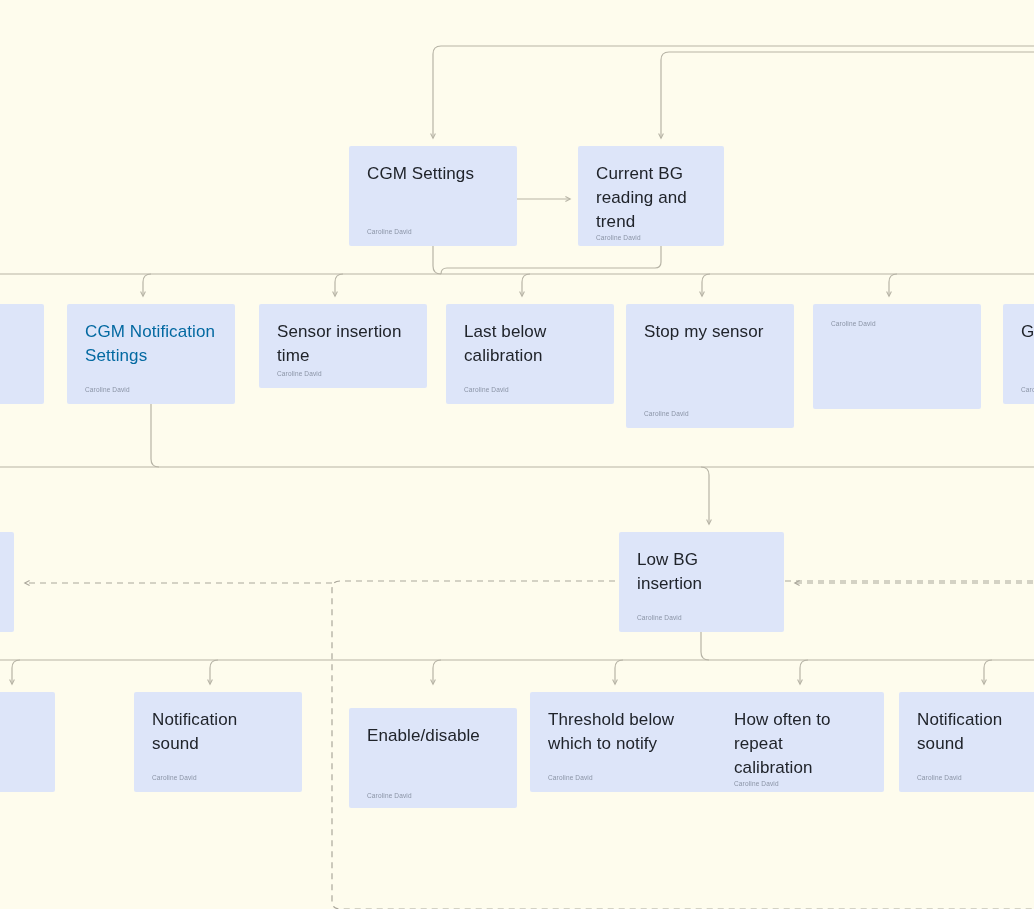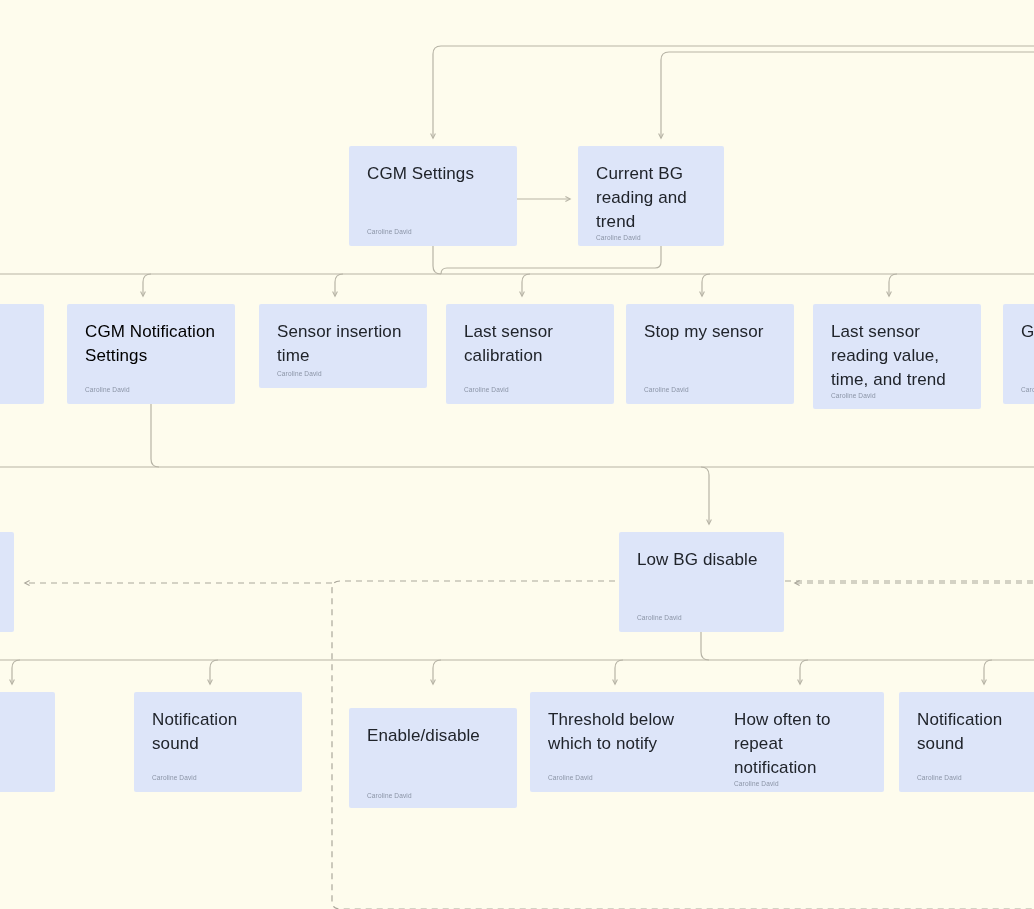--- a/index.html
+++ b/index.html
@@ -112,66 +112,65 @@
       </div>
       <div class="card" style="left: 578px; top: 146px; width: 146px; height: 100px; background: rgb(221, 229, 249);">
         <div class="card-title" style="color: rgb(32, 36, 43);">Current BG reading and trend</div>
         <div class="card-author" style="color: rgb(138, 147, 165);">Caroline David</div>
       </div>
       <div class="card" style="left: -124px; top: 304px; width: 168px; height: 100px; background: rgb(221, 229, 249);">
         <div class="card-title" style="color: rgb(32, 36, 43);">GM</div>
         <div class="card-author" style="color: rgb(138, 147, 165);"></div>
       </div>
       <div class="card" style="left: 67px; top: 304px; width: 168px; height: 100px; background: rgb(221, 229, 249);">
-        <div class="card-title" style="color: #000000;">CGM Notification Settings</div>
+        <div class="card-title" style="color: #0369a1;">CGM Notification Settings</div>
         <div class="card-author" style="color: rgb(138, 147, 165);">Caroline David</div>
       </div>
       <div class="card" style="left: 259px; top: 304px; width: 168px; height: 84px; background: rgb(221, 229, 249);">
         <div class="card-title" style="color: rgb(32, 36, 43);">Sensor insertion time</div>
         <div class="card-author" style="color: rgb(138, 147, 165);">Caroline David</div>
       </div>
       <div class="card" style="left: 446px; top: 304px; width: 168px; height: 100px; background: rgb(221, 229, 249);">
-        <div class="card-title" style="color: rgb(32, 36, 43);">Last sensor calibration</div>
+        <div class="card-title" style="color: rgb(32, 36, 43);">Last below calibration</div>
         <div class="card-author" style="color: rgb(138, 147, 165);">Caroline David</div>
       </div>
-      <div class="card" style="left: 626px; top: 304px; width: 168px; height: 100px; background: rgb(221, 229, 249);">
+      <div class="card" style="left: 626px; top: 304px; width: 168px; height: 124px; background: rgb(221, 229, 249);">
         <div class="card-title" style="color: rgb(32, 36, 43);">Stop my sensor</div>
         <div class="card-author" style="color: rgb(138, 147, 165);">Caroline David</div>
       </div>
       <div class="card" style="left: 813px; top: 304px; width: 168px; height: 105px; background: rgb(221, 229, 249);">
-        <div class="card-title" style="color: rgb(32, 36, 43);">Last sensor reading value, time, and trend</div>
         <div class="card-author" style="color: rgb(138, 147, 165);">Caroline David</div>
       </div>
       <div class="card" style="left: 1003px; top: 304px; width: 168px; height: 100px; background: rgb(221, 229, 249);">
         <div class="card-title" style="color: rgb(32, 36, 43);">Get Dex</div>
         <div class="card-author" style="color: rgb(138, 147, 165);">Caroline Da</div>
       </div>
       <div class="card" style="left: -154px; top: 532px; width: 168px; height: 100px; background: rgb(221, 229, 249);"></div>
       <div class="card" style="left: 619px; top: 532px; width: 165px; height: 100px; background: rgb(221, 229, 249);">
-        <div class="card-title" style="color: rgb(32, 36, 43);">Low BG disable</div>
+        <div class="card-title" style="color: rgb(32, 36, 43);">Low BG insertion</div>
         <div class="card-author" style="color: rgb(138, 147, 165);">Caroline David</div>
       </div>
       <div class="card" style="left: -115px; top: 692px; width: 170px; height: 100px; background: rgb(221, 229, 249);">
         <div class="card-title" style="color: rgb(32, 36, 43);">How often to repeat notification</div>
         <div class="card-author" style="color: rgb(138, 147, 165);"></div>
       </div>
       <div class="card" style="left: 134px; top: 692px; width: 168px; height: 100px; background: rgb(221, 229, 249);">
         <div class="card-title" style="color: rgb(32, 36, 43);">Notification sound</div>
         <div class="card-author" style="color: rgb(138, 147, 165);">Caroline David</div>
       </div>
       <div class="card" style="left: 349px; top: 708px; width: 168px; height: 100px; background: rgb(221, 229, 249); gap: 44px;">
         <div class="card-title" style="color: rgb(32, 36, 43);">Enable/disable</div>
         <div class="card-author" style="color: rgb(138, 147, 165);">Caroline David</div>
       </div>
       <div class="card" style="left: 530px; top: 692px; width: 201px; height: 100px; background: rgb(221, 229, 249);">
         <div class="card-title" style="color: rgb(32, 36, 43);">Threshold below which to notify</div>
         <div class="card-author" style="color: rgb(138, 147, 165);">Caroline David</div>
       </div>
       <div class="card" style="left: 716px; top: 692px; width: 168px; height: 100px; background: rgb(221, 229, 249);">
-        <div class="card-title" style="color: rgb(32, 36, 43);">How often to repeat notification</div>
+        <div class="card-title" style="color: rgb(32, 36, 43);">How often to repeat calibration</div>
         <div class="card-author" style="color: rgb(138, 147, 165);">Caroline David</div>
       </div>
       <div class="card" style="left: 899px; top: 692px; width: 170px; height: 100px; background: rgb(221, 229, 249);">
         <div class="card-title" style="color: rgb(32, 36, 43);">Notification sound</div>
         <div class="card-author" style="color: rgb(138, 147, 165);">Caroline David</div>
       </div>
     </div>
 </div>
 
 </body></html>

